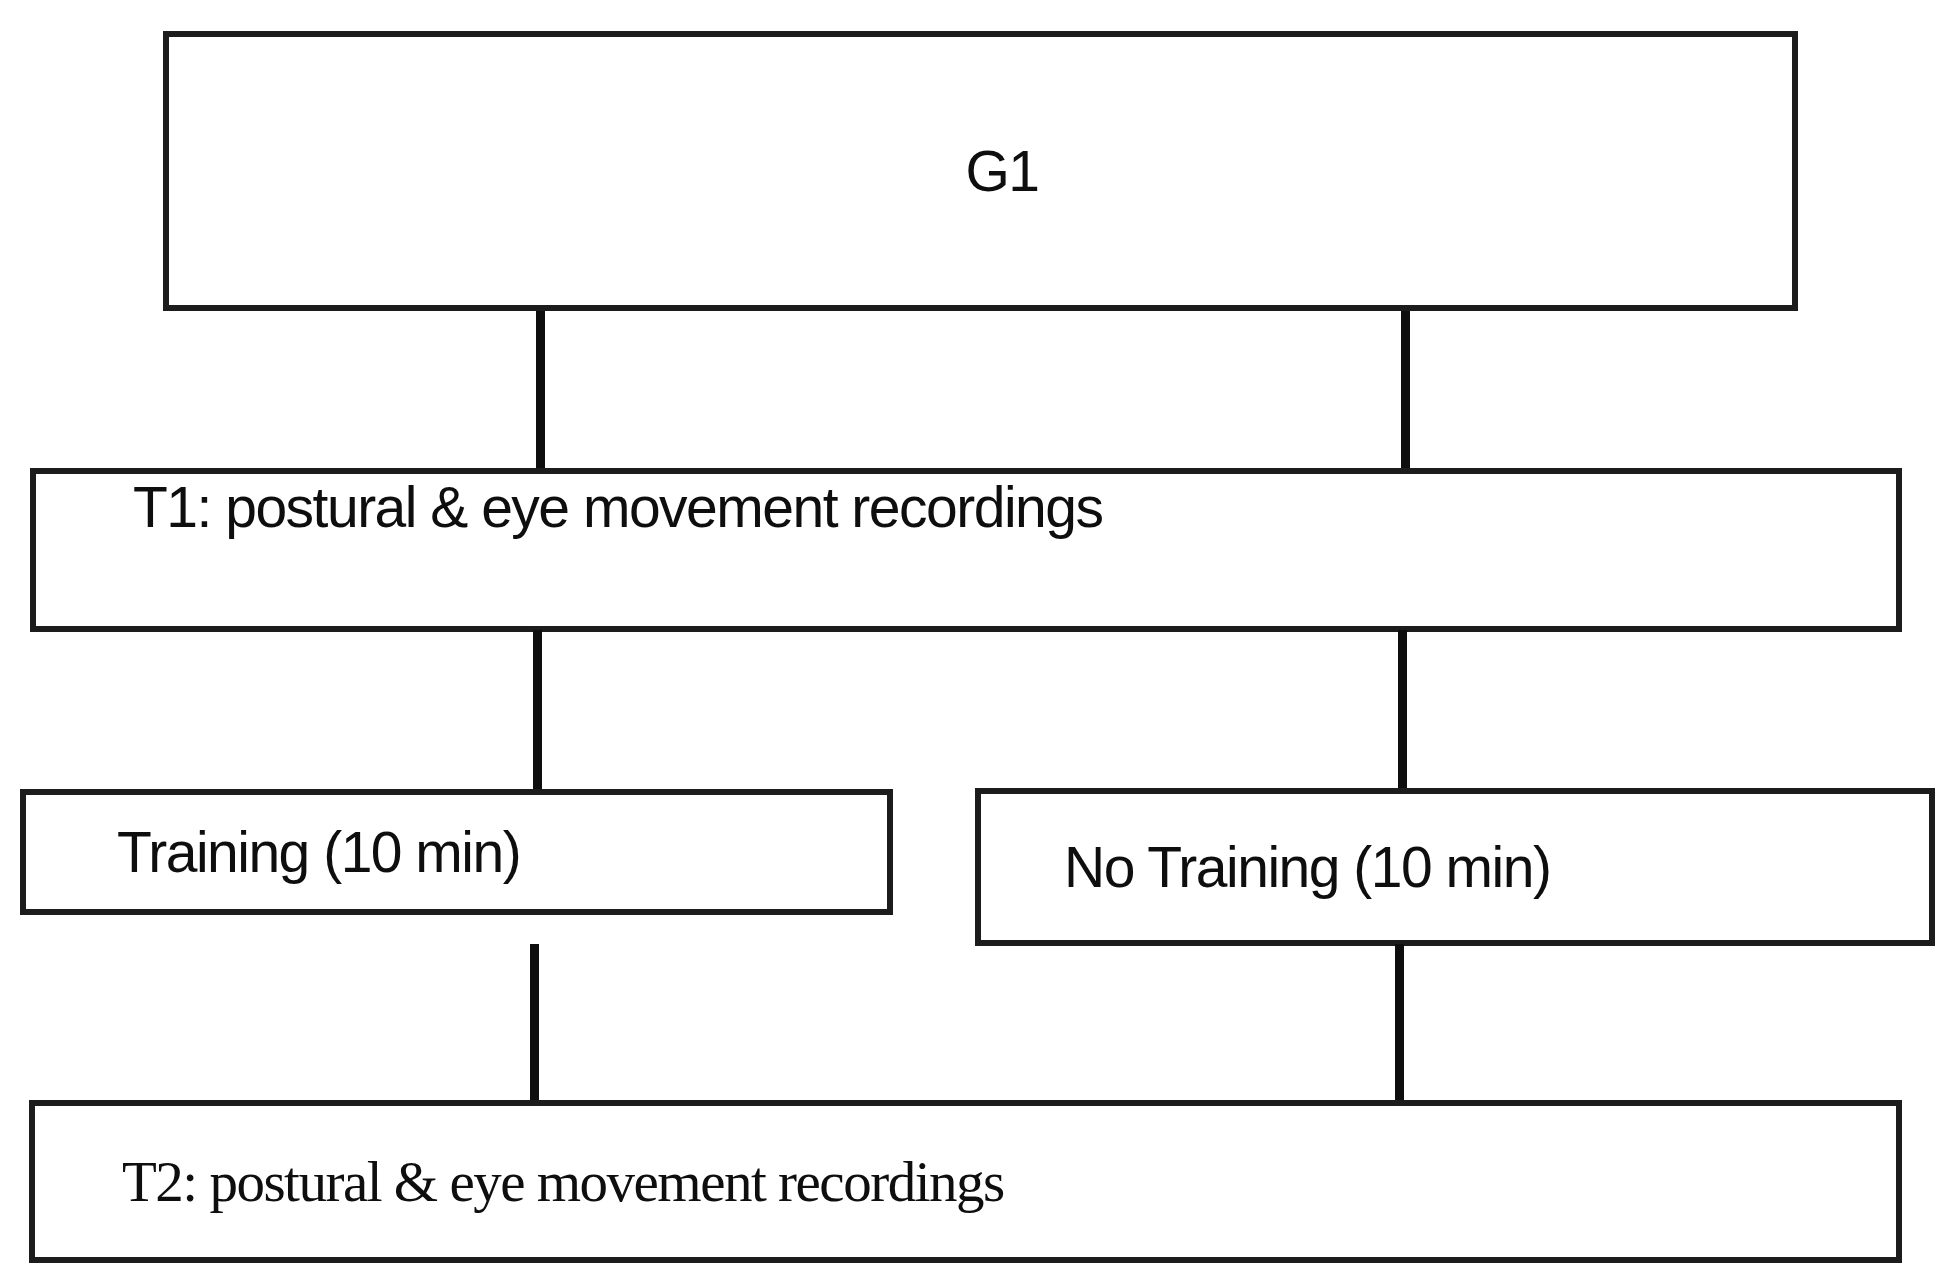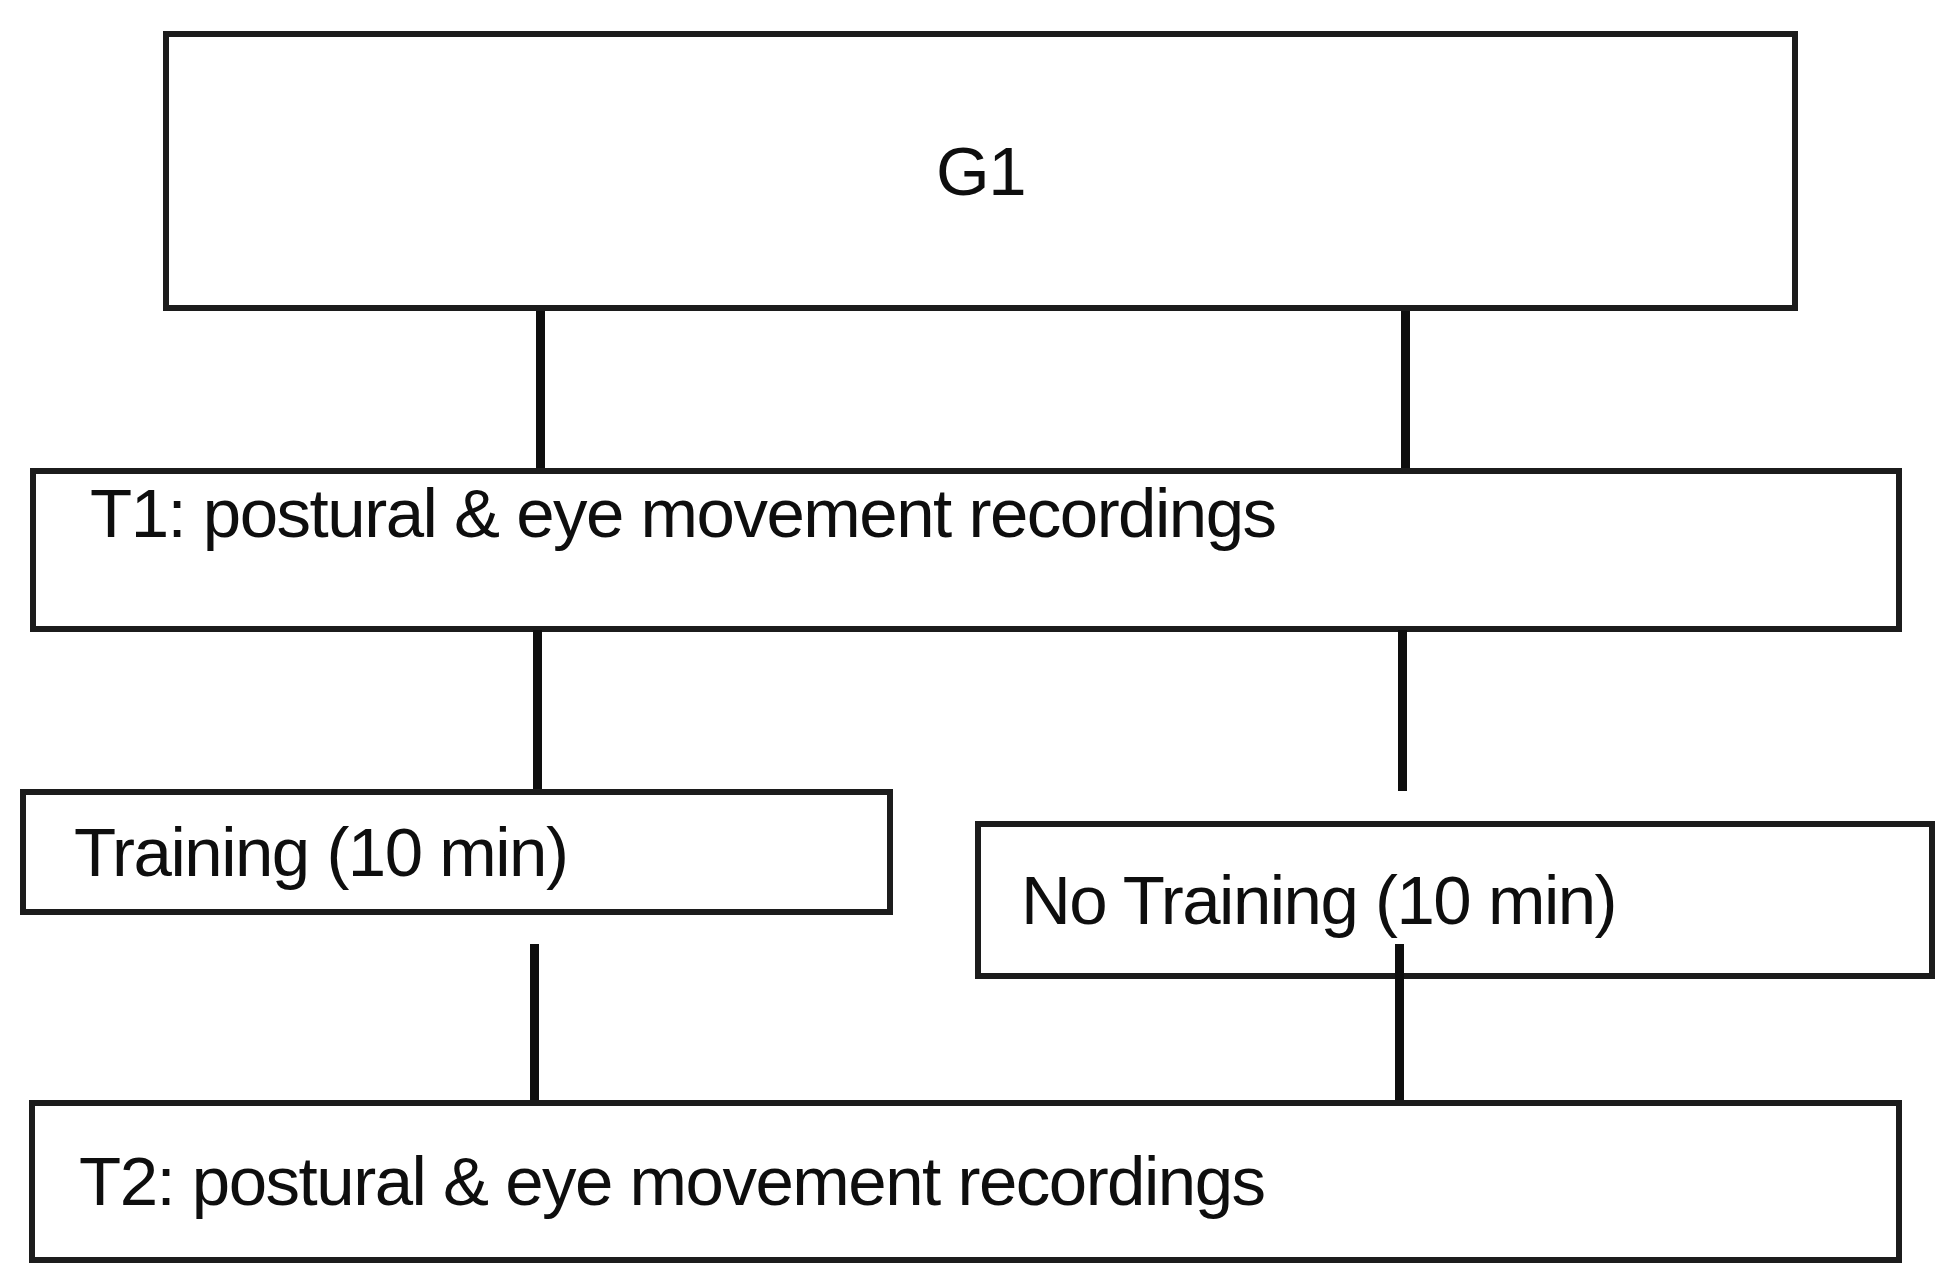--- a/index.html
+++ b/index.html
@@ -12,24 +12,25 @@
     font-family: "Liberation Sans", sans-serif;
     color: #0e0e0e;
     overflow: hidden;
   }
   .box {
     position: absolute;
     background: #ffffff;
     border: 6px solid #1c1c1c;
   }
   .box-text {
-    font-size: 69px;
+    font-size: 57px;
     letter-spacing: -1.5px;
     white-space: nowrap;
     color: #0e0e0e;
+    padding-left: 43px;
   }
   
   .groups-box {
     left: 163px; top: 31px;
     width: 1635px; height: 280px;
     display: flex;
   }
   .group-cell {
     flex: 1 1 50%;
     display: flex;
@@ -50,27 +51,27 @@
     left: 20px; top: 789px;
     width: 873px; height: 126px;
     display: flex; align-items: center;
     padding-left: 48px;
   }
   .no-training-box {
     left: 975px; top: 788px;
     width: 960px; height: 158px;
     display: flex; align-items: center;
     padding-left: 40px;
-    margin-top: 33px;
   }
   .t2-box {
     left: 29px; top: 1100px;
     width: 1873px; height: 163px;
     display: flex; align-items: center;
     padding-left: 44px;
+    font-family: Liberation Serif, serif;
   }
   
   .vline {
     position: absolute;
     width: 9px;
     background: #0e0e0e;
   }
   .vline.tl { left: 536px;  top: 311px; height: 160px; }
   .vline.tr { left: 1401px; top: 311px; height: 160px; }
   .vline.ml { left: 533px;  top: 630px; height: 162px; }

